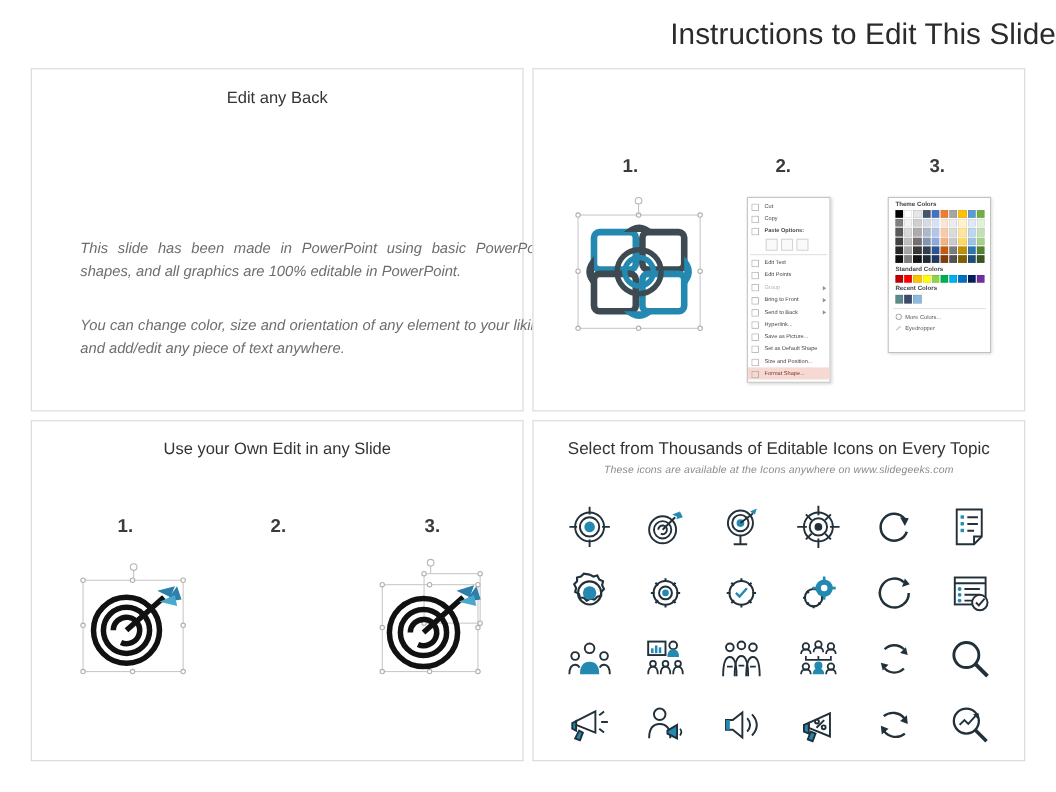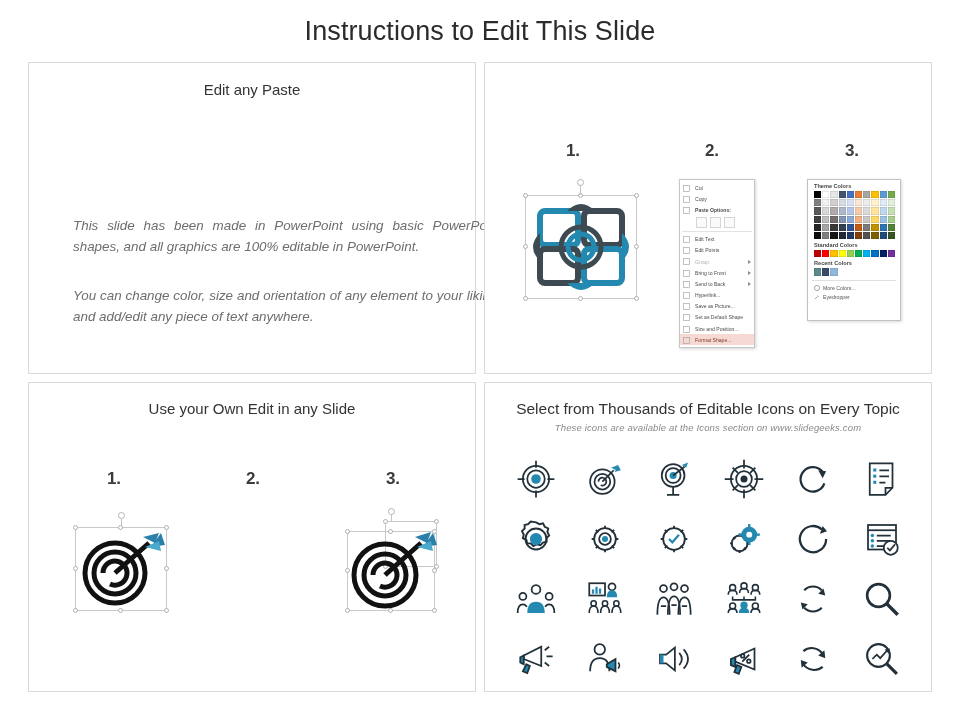--- a/index.html
+++ b/index.html
@@ -4,21 +4,21 @@
 <style>
   html,body{margin:0;padding:0;}
   body{
     width:960px;height:720px;background:#ffffff;
     font-family:"Liberation Sans","DejaVu Sans",sans-serif;
     color:#3f3f3f;overflow:hidden;position:relative;
   }
   .slide{position:absolute;inset:0;}
 
   .slide-title{
-    position:absolute;left:0;top:16px;width:960px;text-align:center;
+    position:absolute;left:0;top:16px;width:960px;text-align:right;
     font-size:27px;color:#2b2b2b;letter-spacing:.1px;
   }
 
   .panel{position:absolute;border:1px solid #d8d8d8;background:#fff;box-sizing:border-box;}
   .p-tl{left:28px; top:62px;  width:448px;height:312px;}
   .p-tr{left:484px;top:62px;  width:448px;height:312px;}
   .p-bl{left:28px; top:382px; width:448px;height:310px;}
   .p-br{left:484px;top:382px; width:448px;height:310px;}
 
   .panel-title{
@@ -83,21 +83,21 @@
   .icon-cell svg{display:block;}
 </style>
 </head>
 <body>
 
 <div class="slide">
 
   <div class="slide-title">Instructions to Edit This Slide</div>
 
   <div class="panel p-tl">
-    <div class="panel-title">Edit any Paste</div>
+    <div class="panel-title">Edit any Back</div>
     <div class="body-text t1">This slide has been made in PowerPoint using basic PowerPoint shapes, and all graphics are 100% editable in PowerPoint.</div>
     <div class="body-text t2">You can change color, size and orientation of any element to your liking, and add/edit any piece of text anywhere.</div>
   </div>
 
   <div class="panel p-tr">
 
     <div class="numrow" style="top:78px;">
       <div class="num" style="left:58px;">1.</div>
       <div class="num" style="left:197px;">2.</div>
       <div class="num" style="left:337px;">3.</div>
@@ -390,21 +390,21 @@
         <path d="M48 62 L84 30" stroke="#111" stroke-width="5" fill="none"></path>
         <path d="M78 24 l16 -5 -4 11 z" fill="#2b7fa8"></path>
         <path d="M86 34 l10 -14 4 12 z" fill="#2b7fa8"></path>
         <path d="M80 34 l14 -6 2 10 z" fill="#4aa8cc"></path>
       </svg>
     </div>
   </div>
 
   <div class="panel p-br">
     <div class="panel-title">Select from Thousands of Editable Icons on Every Topic</div>
-    <div class="panel-sub">These icons are available  at the Icons section on www.slidegeeks.com</div>
+    <div class="panel-sub">These icons are available  at the Icons anywhere on www.slidegeeks.com</div>
 
     <div class="icongrid">
 
       <div class="icon-cell">
         <svg width="42" height="42" viewBox="0 0 48 48">
             <g fill="none" stroke="#22303a" stroke-width="2">
           <circle cx="24" cy="24" r="15"></circle>
               <circle cx="24" cy="24" r="10"></circle>
           <path d="M24 3v8M24 37v8M3 24h8M37 24h8"></path>
             </g>

